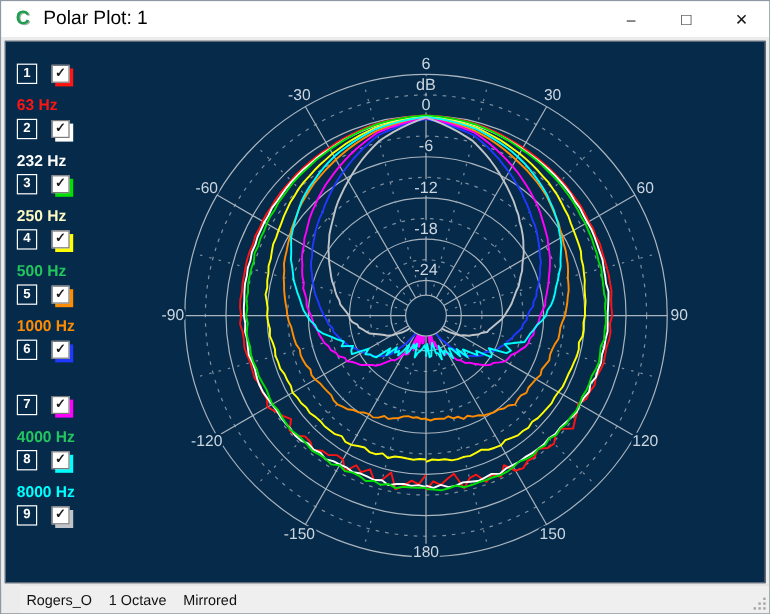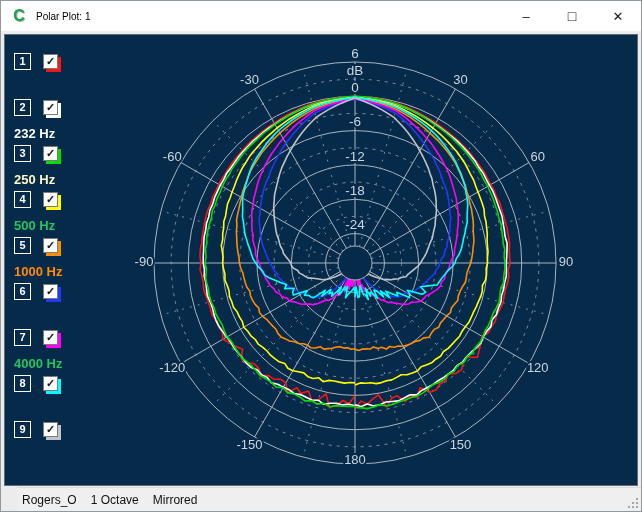--- a/index.html
+++ b/index.html
@@ -14,21 +14,21 @@
   #titlebar{
     height:30px;background:#ffffff;display:flex;align-items:center;
     position:relative;
   }
   #app-icon{
     width:18px;height:18px;margin-left:9px;
     font-size:16px;font-weight:900;color:#1f9e4e;
     line-height:18px;text-align:center;
     text-shadow:1px 1px 0 #9fb3a6;
   }
-  #window-title{font-size:10px;color:#000;margin-left:8px;}
+  #window-title{font-size:16px;color:#000;margin-left:8px;}
   #caption-buttons{position:absolute;right:0;top:0;height:30px;display:flex;}
   .cap-btn{
     width:46px;height:30px;display:flex;align-items:center;justify-content:center;
     font-size:13px;color:#1a1a1a;cursor:default;
   }
   .cap-btn.max{font-size:14px;}
   
   #client{
     position:absolute;left:0;right:0;top:30px;height:458px;
     background:#ececec;padding:3px;
@@ -158,20 +158,21 @@
           <text x="244.5" y="410.73136019851654" fill="#ccd6df" font-size="13" text-anchor="middle" dominant-baseline="middle" stroke="#062a4a" stroke-width="4" paint-order="stroke" font-family="&quot;Liberation Sans&quot;, sans-serif">-150</text>
           <text x="455.5" y="410.73136019851654" fill="#ccd6df" font-size="13" text-anchor="middle" dominant-baseline="middle" stroke="#062a4a" stroke-width="4" paint-order="stroke" font-family="&quot;Liberation Sans&quot;, sans-serif">150</text>
           <text x="350" y="426" fill="#ccd6df" font-size="13" text-anchor="middle" dominant-baseline="middle" stroke="#062a4a" stroke-width="4" paint-order="stroke" font-family="&quot;Liberation Sans&quot;, sans-serif">180</text>
         </svg>
       <div id="legend">
           <div class="legend-entry">
             <div class="legend-row">
               <div class="num-box">1</div>
               <div class="chk-box" style="box-shadow: rgb(255, 20, 20) 3px 3px 0px 0px;">✓</div>
             </div>
+            <div class="legend-label" style="color: rgb(255, 20, 20);">63 Hz</div>
           </div>
           <div class="legend-entry">
             <div class="legend-row">
               <div class="num-box">2</div>
               <div class="chk-box" style="box-shadow: rgb(255, 255, 255) 3px 3px 0px 0px;">✓</div>
             </div>
             <div class="legend-label" style="color: rgb(255, 255, 255);">232 Hz</div>
           </div>
           <div class="legend-entry">
             <div class="legend-row">
@@ -205,20 +206,21 @@
               <div class="num-box">7</div>
               <div class="chk-box" style="box-shadow: rgb(255, 0, 255) 3px 3px 0px 0px;">✓</div>
             </div>
             <div class="legend-label" style="color: #22c55e;">4000 Hz</div>
           </div>
           <div class="legend-entry">
             <div class="legend-row">
               <div class="num-box">8</div>
               <div class="chk-box" style="box-shadow: rgb(0, 255, 255) 3px 3px 0px 0px;">✓</div>
             </div>
+            <div class="legend-label" style="color: rgb(0, 255, 255);">8000 Hz</div>
           </div>
           <div class="legend-entry">
             <div class="legend-row">
               <div class="num-box">9</div>
               <div class="chk-box" style="box-shadow: rgb(192, 196, 200) 3px 3px 0px 0px;">✓</div>
             </div>
           </div>
         </div>
     </div>
   </div>

